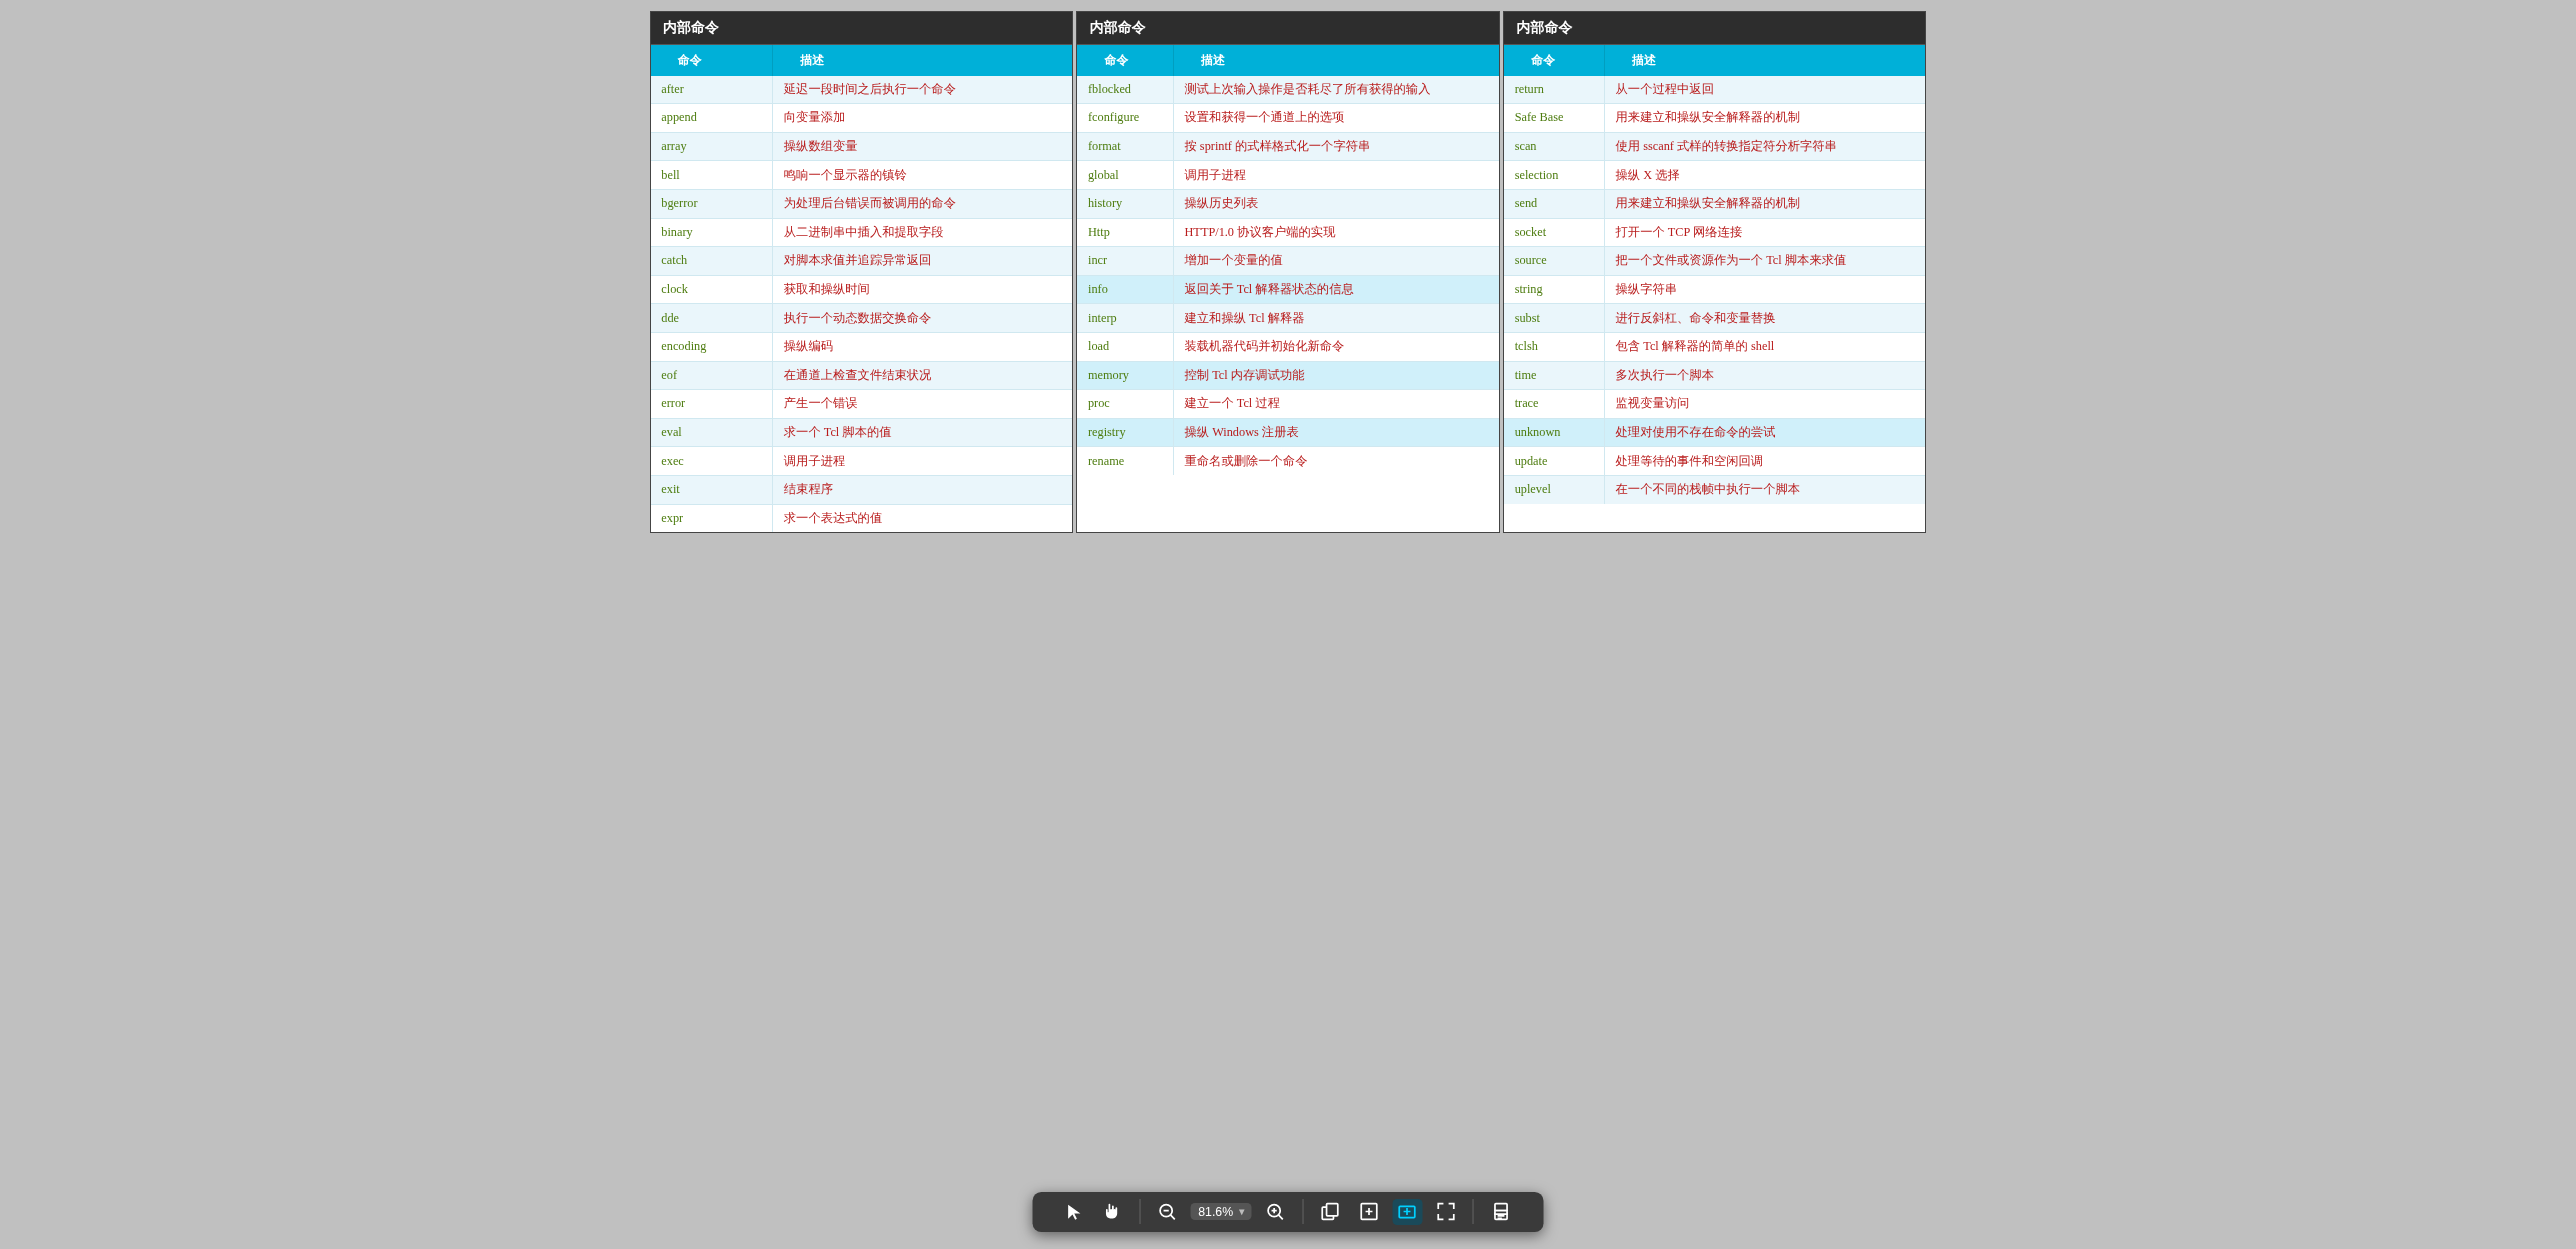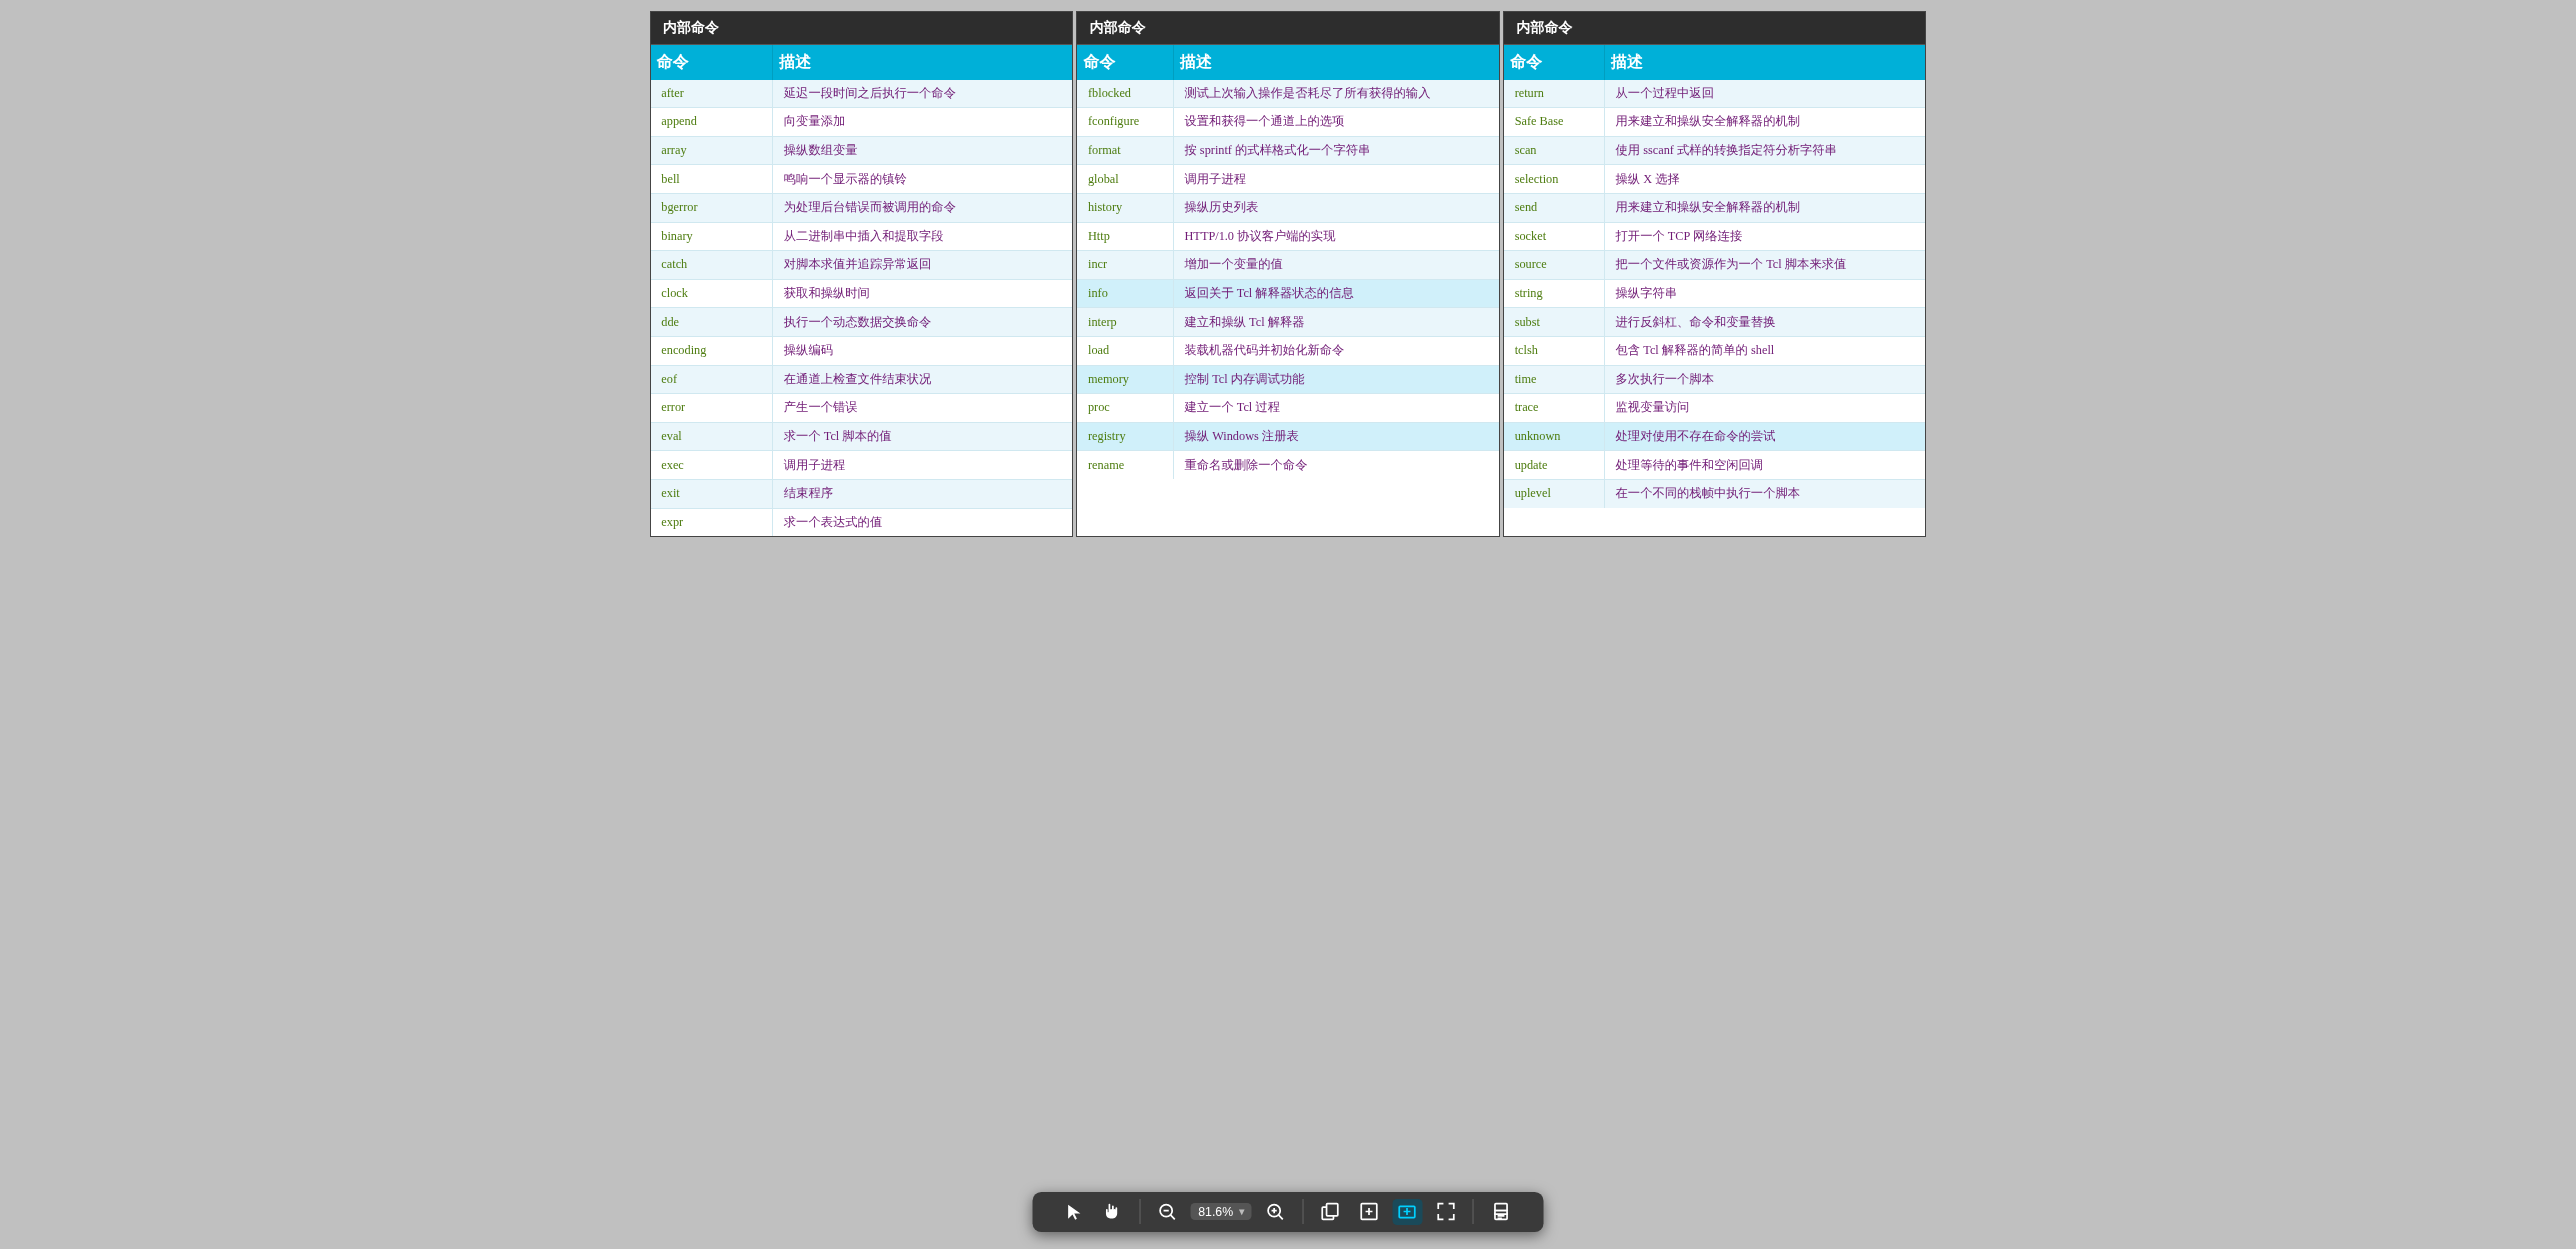--- a/index.html
+++ b/index.html
@@ -43,40 +43,40 @@
     }
     table {
       width: 100%;
       border-collapse: collapse;
     }
     thead tr {
       background: #00b0d8;
       color: #fff;
     }
     thead th {
-      padding: 7px 6px;
+      padding: 7px 27px;
       text-align: left;
       font-weight: bold;
-      font-size: 16px;
+      font-size: 12px;
       border-right: 0.9px solid #009ec0;
     }
     thead th:last-child { border-right: none; }
     tbody tr:nth-child(odd) { background: #eaf6fb; }
     tbody tr:nth-child(even) { background: #ffffff; }
     tbody td {
       padding: 5.3px 10.5px;
       border-bottom: 0.9px solid #d0e8f0;
       border-right: 0.9px solid #d0e8f0;
       vertical-align: middle;
       font-size: 12.3px;
     }
     tbody td:last-child { border-right: none; }
     tbody tr:last-child td { border-bottom: none; }
     .cmd-col { min-width: 79px; font-weight: normal; color: #4d7c0f; }
-    .desc-col { color: #701a75; }
+    .desc-col { color: #b91c1c; }
 
     
     tr.highlight-row td { background: #d0f0fa !important; }
 
     
     .toolbar {
       position: fixed;
       bottom: 17.5px;
       left: 50%;
       transform: translateX(-50%);

